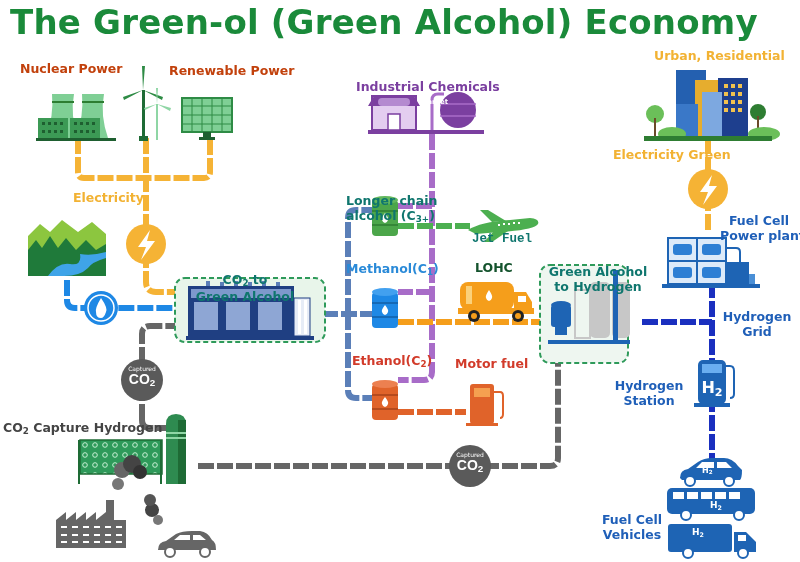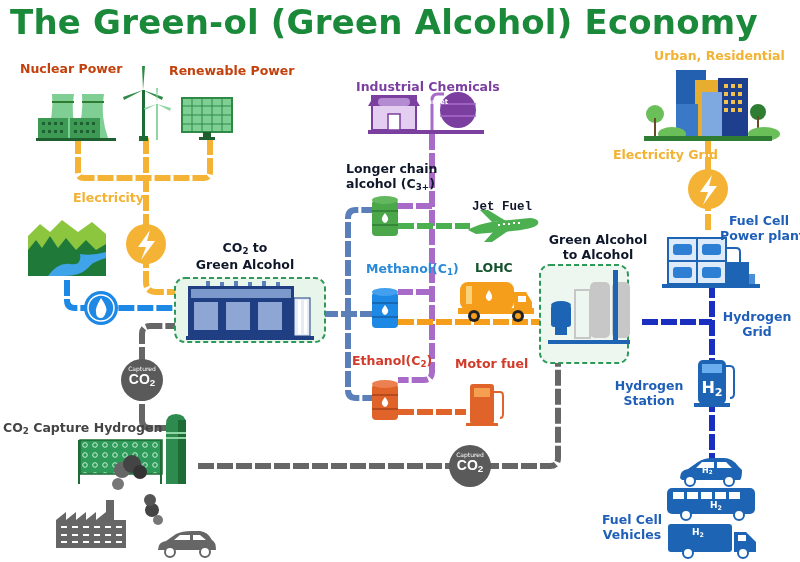--- a/index.html
+++ b/index.html
@@ -3,25 +3,25 @@
 <meta charset="utf-8">
 <style>
   html, body { margin: 0; padding: 0; background: #ffffff; }
   body { width: 800px; height: 562px; position: relative; overflow: hidden;
          font-family: "DejaVu Sans", sans-serif; }
   #title { position: absolute; left: 10px; top: 2px; font-size: 34px; font-weight: bold;
            color: #1a8a3a; letter-spacing: 0.2px; white-space: nowrap; }
   svg#diagram { position: absolute; left: 0; top: 0; }
   .lbl { position: absolute; font-weight: bold; font-size: 12.5px; white-space: nowrap; line-height: 1.2; }
   .c { text-align: center; }
-  .green { color: #0f172a; }
+  .green { color: #0f766e; margin-top: 32px; }
   .dkgreen { color: #c2410c; }
   .yellow { color: #f2b233; }
   .purple { color: #7b3fa0; }
-  .blue { color: #2a8ad8; padding-left: 20px; }
+  .blue { color: #2a8ad8; }
   .red { color: #d23b2a; }
   .orange { color: #14532d; }
   .navy { color: #1f5fb8; }
   .grey { color: #444; }
   sub { font-size: 0.7em; vertical-align: -0.25em; }
 </style>
 </head>
 <body>
 
 <div id="title">The Green-ol (Green Alcohol) Economy</div>
@@ -391,25 +391,25 @@
 </div>
 <div class="lbl orange" style="left:475px; top:260px;">LOHC</div>
 
 <div class="lbl red" style="left:352px; top:353px;">
   <span>Ethanol(C</span><sub>2</sub><span>)</span>
 </div>
 <div class="lbl red" style="left:455px; top:356px;">Motor fuel</div>
 
 <div class="lbl green c" style="left:548px; top:232px; width:100px;">
   <span>Green Alcohol</span><br>
-  <span>to Alcohol</span>
+  <span>to Hydrogen</span>
 </div>
 
 <div class="lbl yellow" style="left:654px; top:48px;">Urban, Residential</div>
-<div class="lbl yellow" style="left:613px; top:147px;">Electricity Grid</div>
+<div class="lbl yellow" style="left:613px; top:147px;">Electricity Green</div>
 
 <div class="lbl navy c" style="left:720px; top:213px; width:78px;">
   <span>Fuel Cell</span><br>
   <span>Power plant</span>
 </div>
 <div class="lbl navy c" style="left:722px; top:309px; width:70px;">
   <span>Hydrogen</span><br>
   <span>Grid</span>
 </div>
 <div class="lbl navy c" style="left:614px; top:378px; width:70px;">

